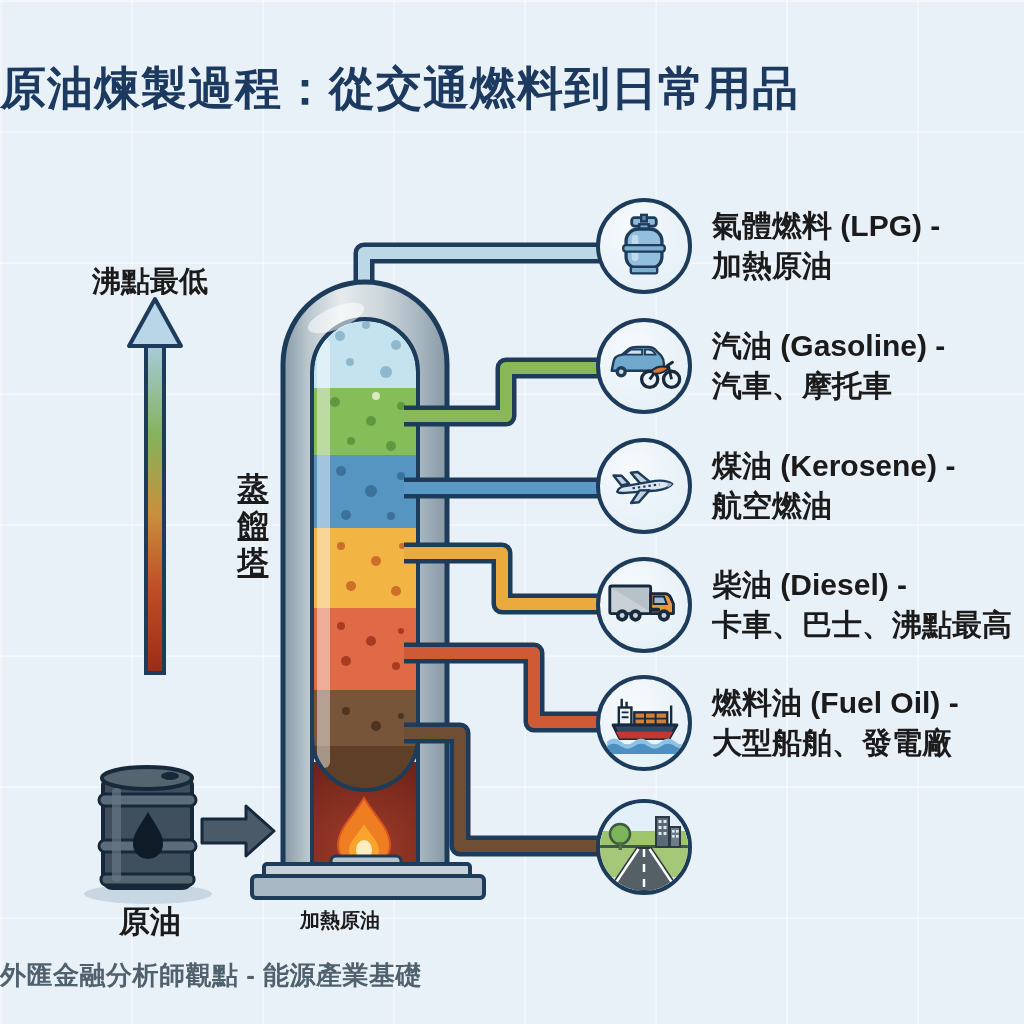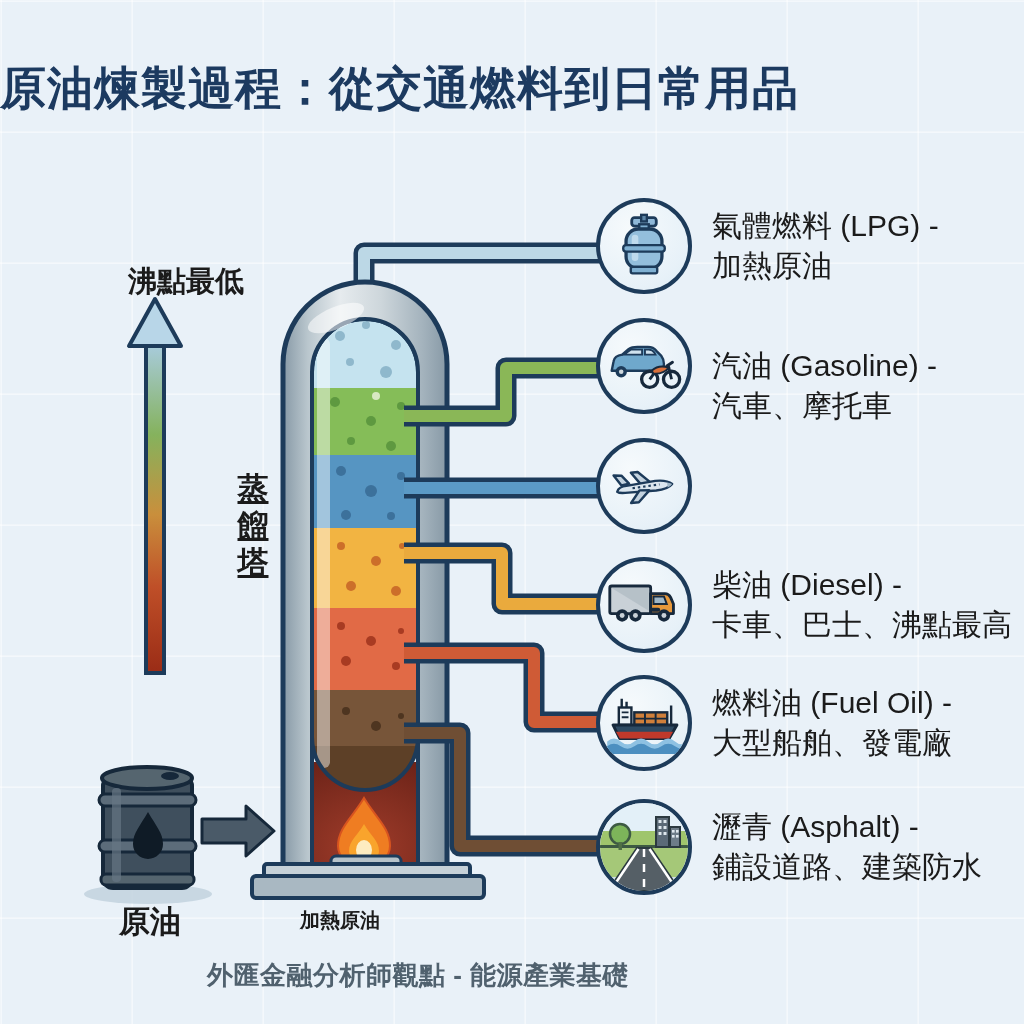--- a/index.html
+++ b/index.html
@@ -16,45 +16,45 @@
       linear-gradient(rgba(170,195,215,.14) 1px, transparent 1px),
       linear-gradient(90deg, rgba(170,195,215,.14) 1px, transparent 1px);
     background-size:131px 131px,131px 131px,131px 131px,131px 131px;
   }
   .scene{position:absolute;left:0;top:0;}
   .title{
     position:absolute;left:0;top:58px;width:1024px;
     font-size:46px;font-weight:800;color:#1c3a60;letter-spacing:1px;
   }
   .axis-label{
-    position:absolute;font-size:29px;font-weight:700;color:#1b1b1b;white-space:nowrap;margin-left:36px;
+    position:absolute;font-size:29px;font-weight:700;color:#1b1b1b;white-space:nowrap;
   }
   .axis-top{left:92px;top:262px;}
   .axis-bottom{left:86px;top:686px;}
   .tower-label{
     position:absolute;left:236px;top:470px;width:34px;
     font-size:31px;font-weight:700;color:#1b1b1b;
     line-height:37px;word-break:break-all;text-align:center;text-decoration:underline;
   }
   .crude-label{position:absolute;left:119px;top:901px;font-size:31px;font-weight:700;color:#1b1b1b;white-space:nowrap;}
   .heating-label{position:absolute;left:300px;top:907px;font-size:20px;font-weight:700;color:#1b1b1b;white-space:nowrap;}
   .footer{
-    position:absolute;left:0;top:958px;width:836px;text-align:center;
+    position:absolute;left:0;top:958px;width:836px;text-align:left;
     font-size:26px;font-weight:600;color:#50616e;letter-spacing:.5px;
   }
   .product-circle{
     position:absolute;width:88px;height:88px;border-radius:50%;
     border:4px solid #1d3b5a;overflow:hidden;
     background:radial-gradient(circle at 35% 30%, #f6fafc 0%, #e7f1f8 70%, #dcebf4 100%);
     display:flex;align-items:center;justify-content:center;
   }
   .product-circle svg{display:block;}
   .product-text{position:absolute;left:712px;width:312px;}
   .product-name,.product-desc{
-    font-size:30px;font-weight:400;color:#1b1b1b;line-height:40px;white-space:nowrap;
+    font-size:30px;font-weight:700;color:#1b1b1b;line-height:40px;white-space:nowrap;
   }
 </style>
 </head>
 <body>
 
 <div class="canvas">
 
   <svg class="scene" width="1024" height="1024" viewBox="0 0 1024 1024">
     <defs>
       <linearGradient id="heatGrad" x1="0" y1="0" x2="0" y2="1">
@@ -319,30 +319,30 @@
             <rect x="76" y="32" width="2.6" height="2.6"></rect>
         </g>
       </g>
     </svg>
   </div>
 
   <div class="product-text" style="top:206px;">
     <div class="product-name">氣體燃料 (LPG) -</div>
     <div class="product-desc">加熱原油</div>
   </div>
-  <div class="product-text" style="top:326px;margin-top:20px;">
+  <div class="product-text" style="top:326px;">
     <div class="product-name">汽油 (Gasoline) -</div>
     <div class="product-desc">汽車、摩托車</div>
+  </div>
+  <div class="product-text" style="top:446px;">
+    <div class="product-name">煤油 (Kerosene) -</div>
+    <div class="product-desc">航空燃油</div>
   </div>
   <div class="product-text" style="top:565px;">
     <div class="product-name">柴油 (Diesel) -</div>
     <div class="product-desc">卡車、巴士、沸點最高</div>
   </div>
   <div class="product-text" style="top:683px;">
     <div class="product-name">燃料油 (Fuel Oil) -</div>
     <div class="product-desc">大型船舶、發電廠</div>
   </div>
-  <div class="product-text" style="top:807px;">
-    <div class="product-name">瀝青 (Asphalt) -</div>
-    <div class="product-desc">鋪設道路、建築防水</div>
-  </div>
 
 </div>
 
 </body></html>

